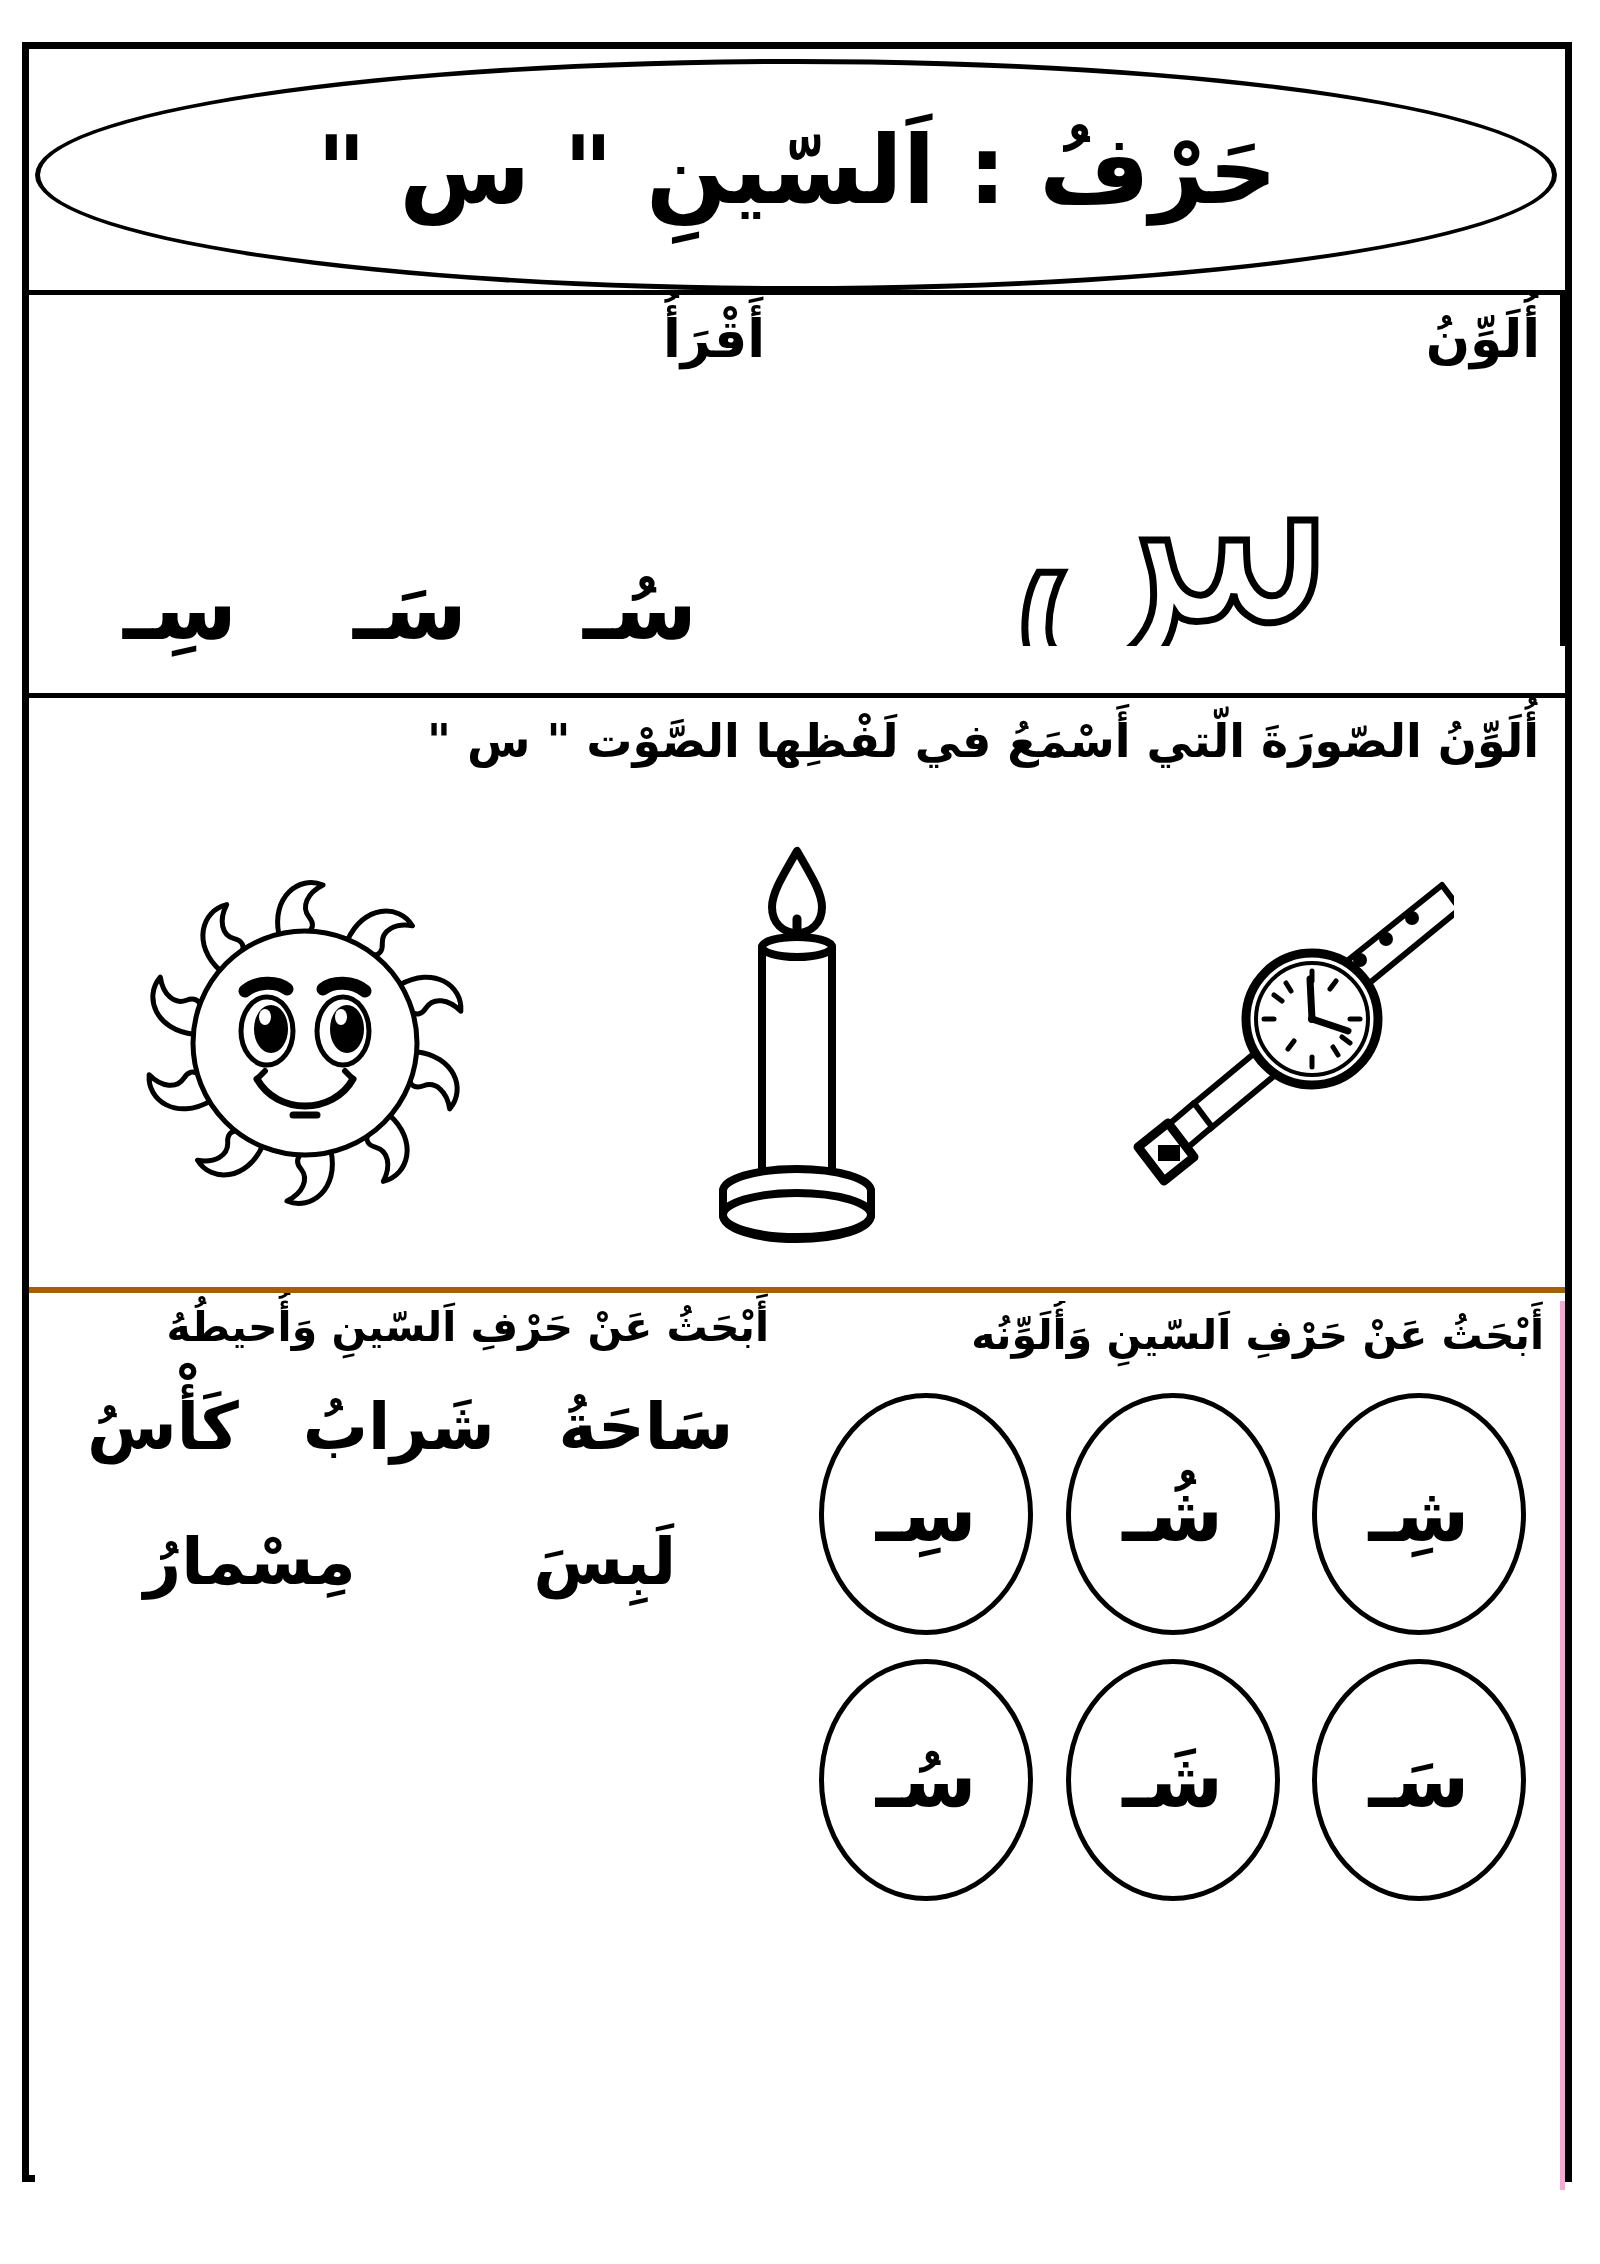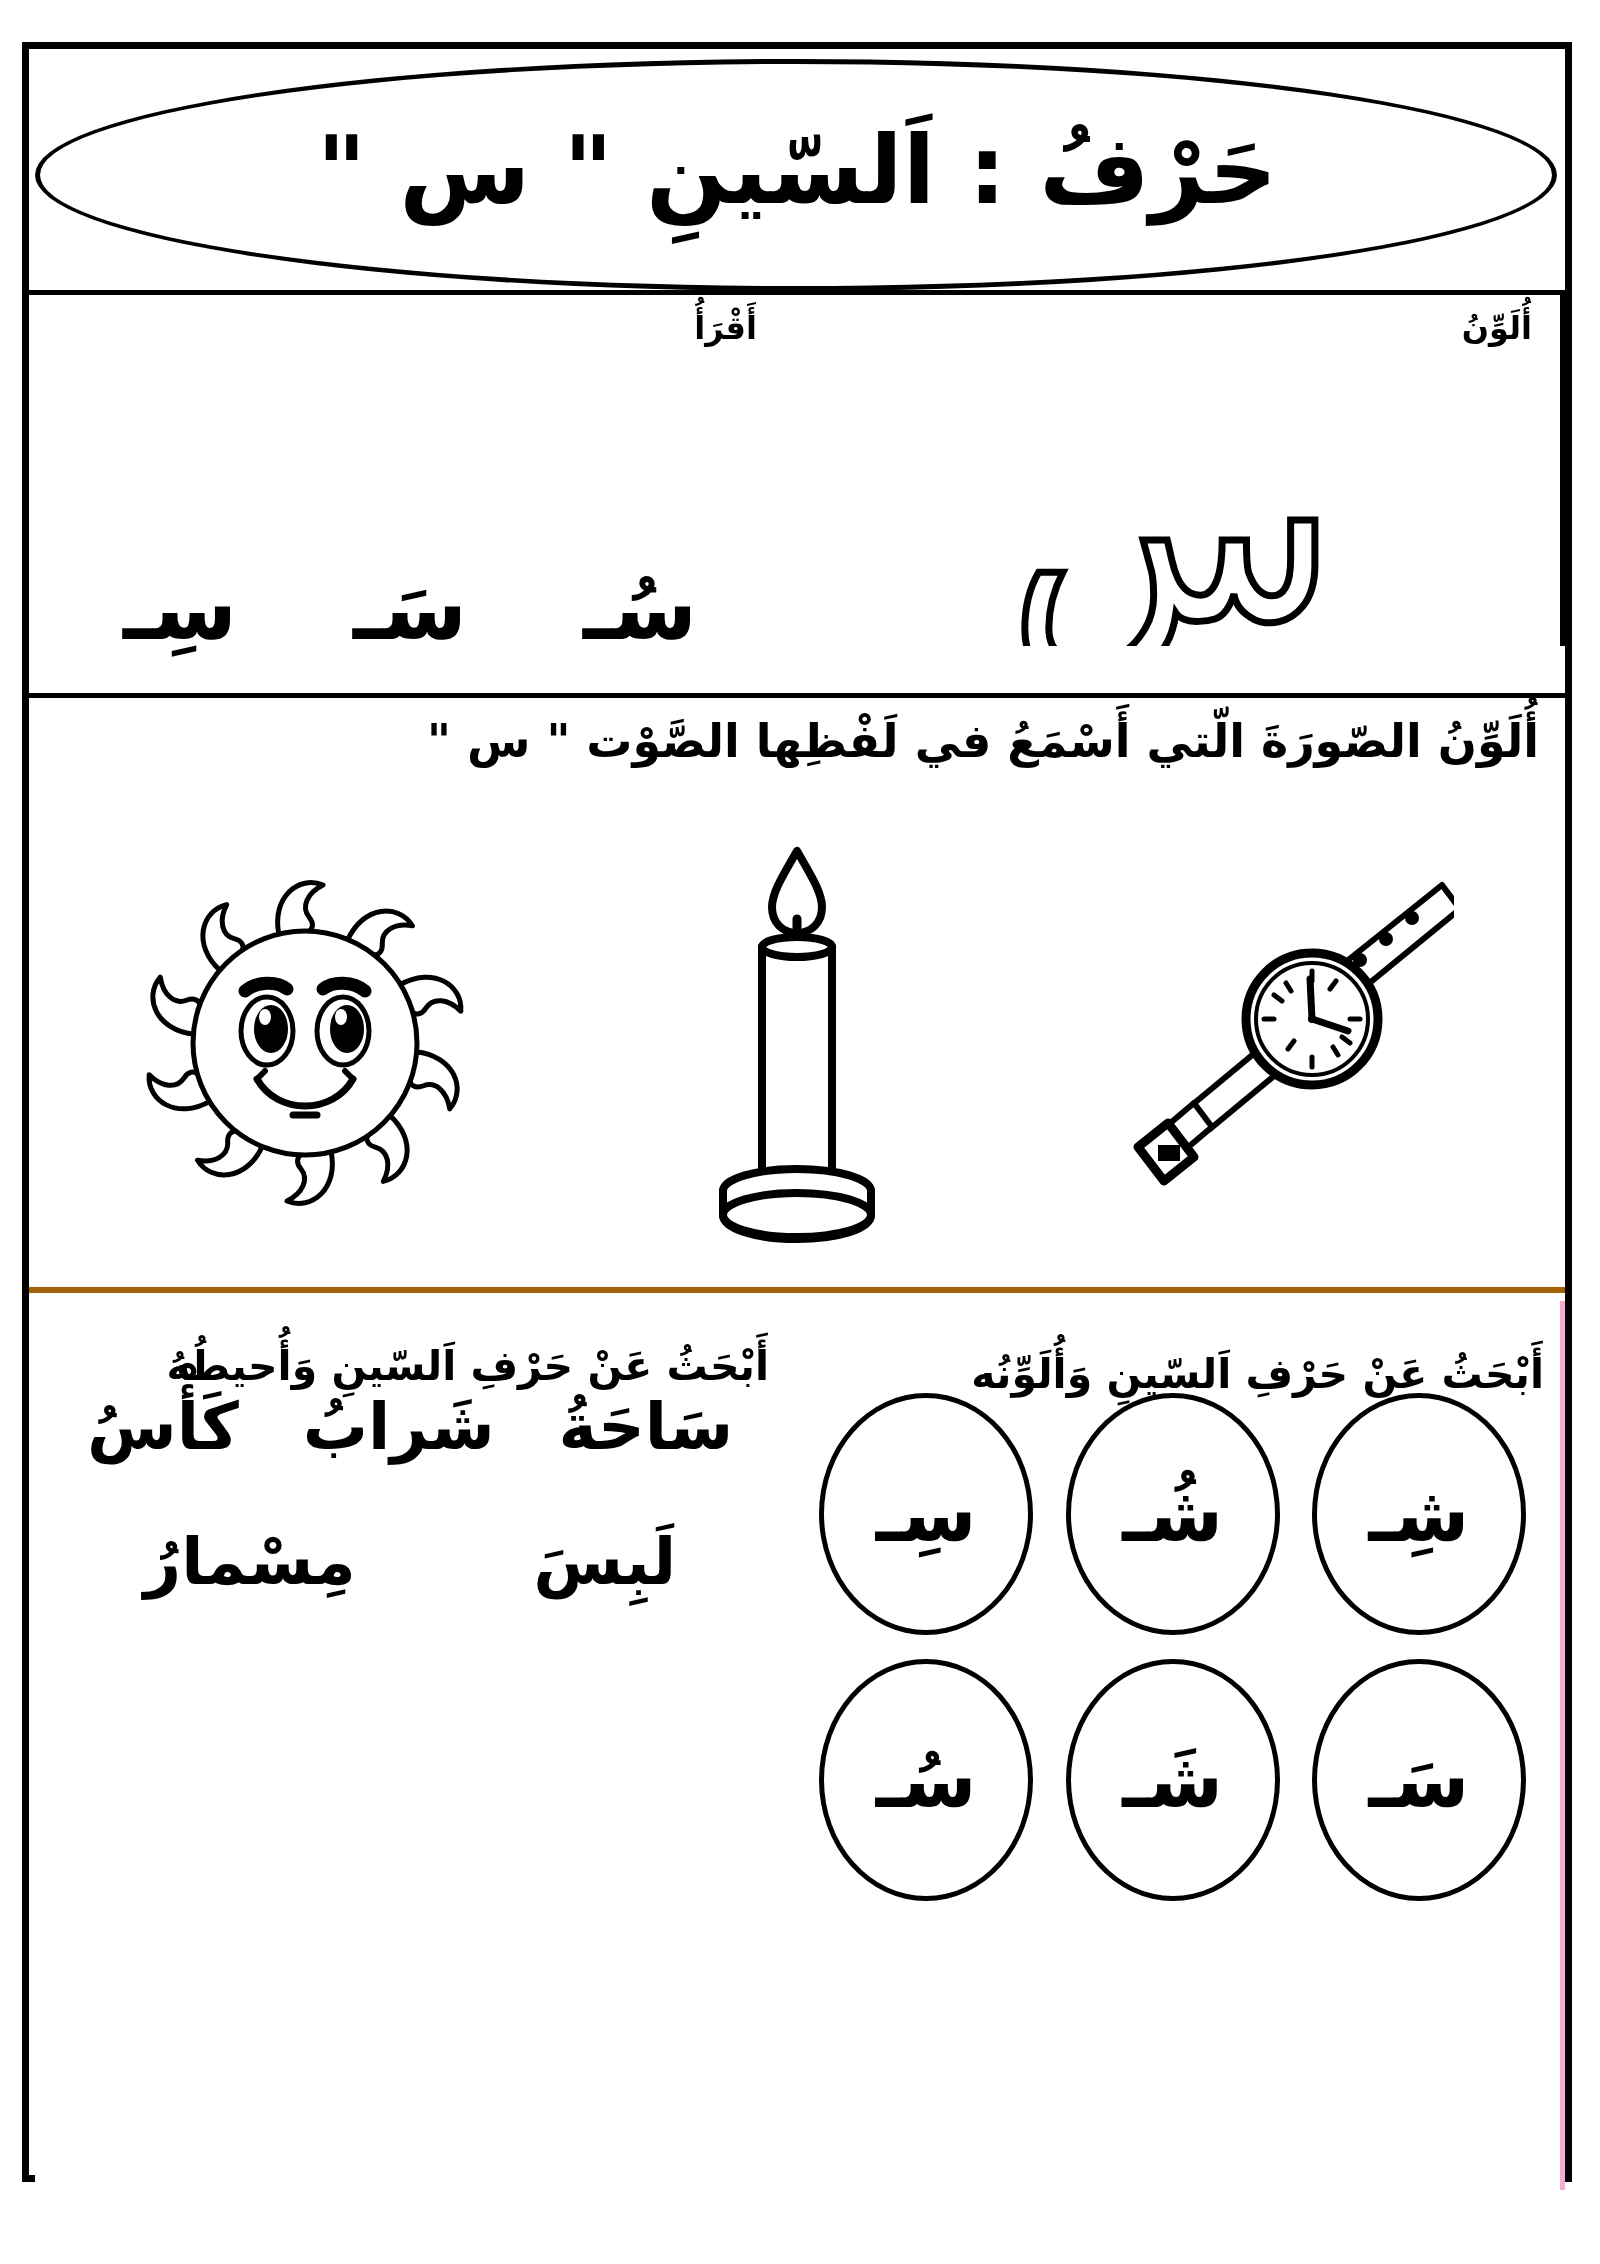--- a/index.html
+++ b/index.html
@@ -68,22 +68,22 @@
   
   .panel {
     position: absolute;
     box-sizing: border-box;
     background: #fff;
     overflow: hidden;
   }
   .panel-heading {
     position: absolute;
     top: 14px;
-    right: 28px;
-    font-size: 32px;
+    right: 20px;
+    font-size: 52px;
     font-weight: 700;
     direction: rtl;
     white-space: nowrap;
   }
 
   
   .row2 {
     position: absolute;
     left: 0;
     top: 246px;
@@ -197,21 +197,20 @@
   .exercise-heading {
     position: absolute;
     top: 10px;
     right: 16px;
     left: 16px;
     text-align: right;
     font-size: 41px;
     font-weight: 700;
     direction: rtl;
     white-space: nowrap;
-    margin-top: 39px;
   }
 
   
   .circle-grid {
     position: absolute;
     left: 18px;
     right: 18px;
     top: 92px;
     display: flex;
     flex-direction: column;

